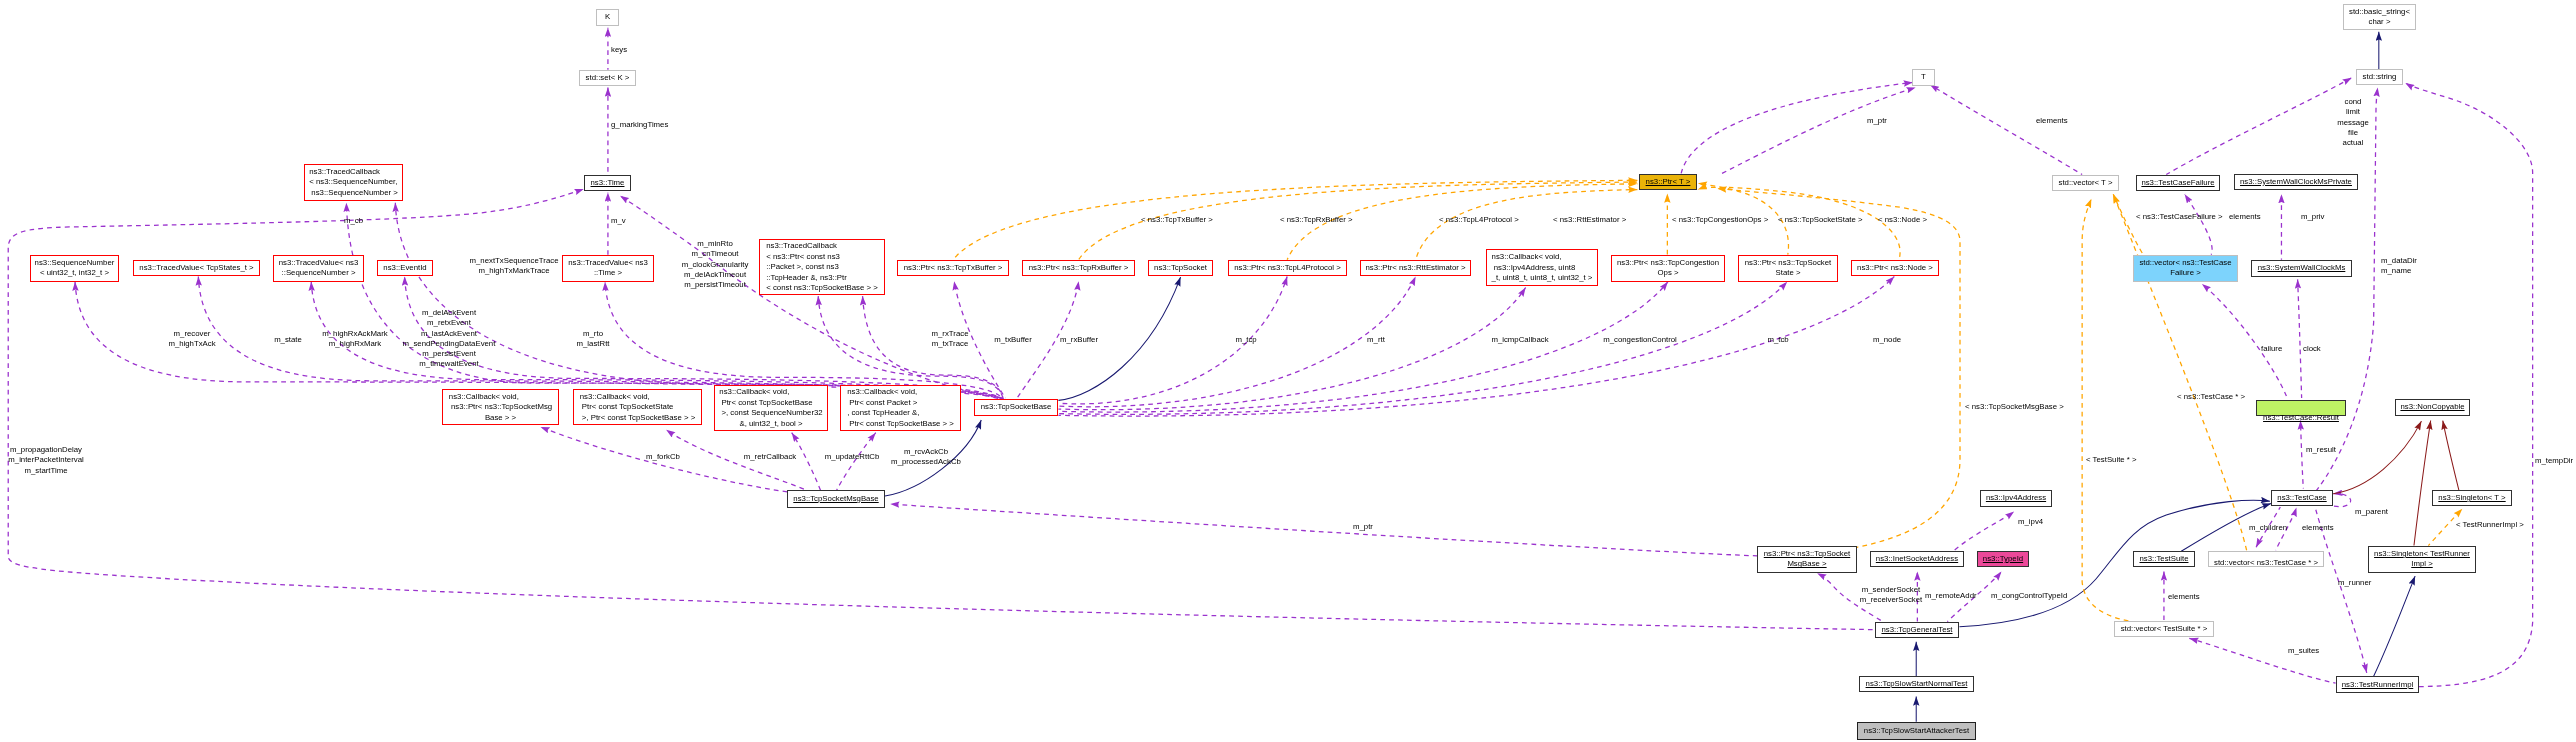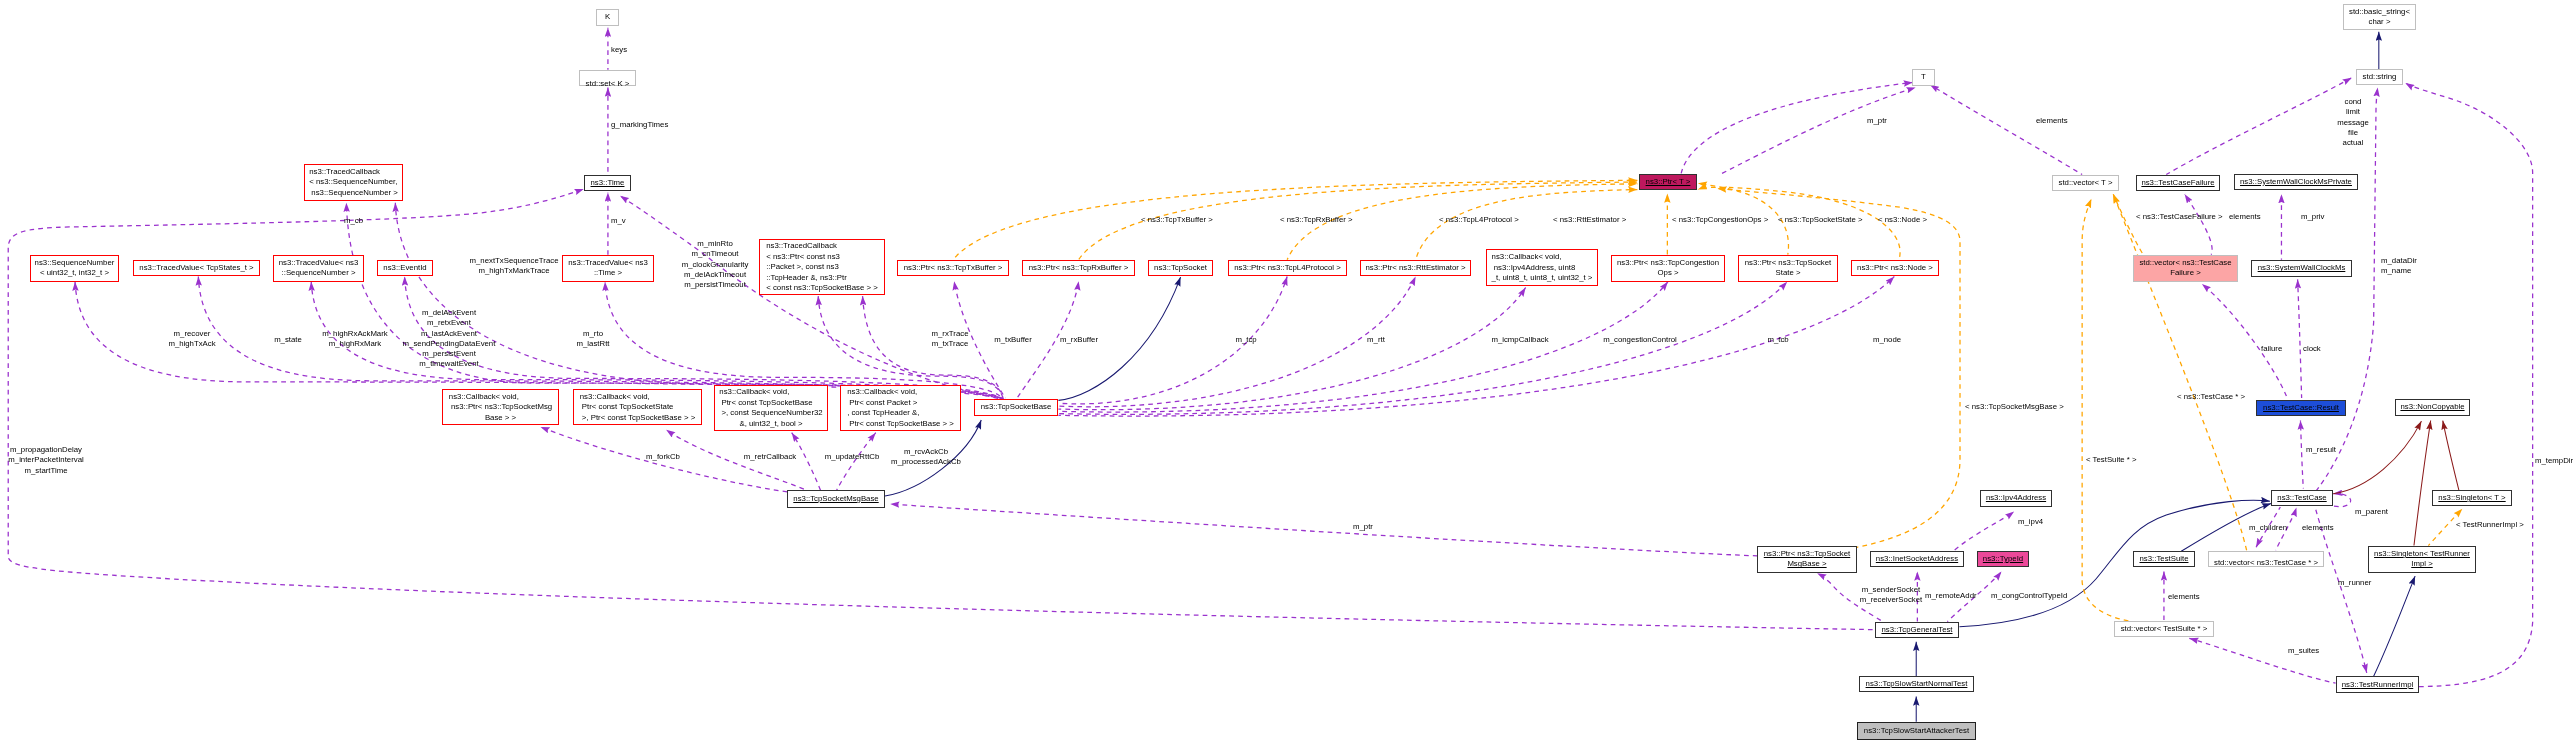--- a/index.html
+++ b/index.html
@@ -118,53 +118,53 @@
     <path d="M3223,950 C3320,930 3400,890 3402,800 L3402,420 C3402,390 3370,372 3300,360 C3150,340 3020,332 2981,327" fill="none" stroke="#ffa500" stroke-width="2.2" stroke-dasharray="8.2,7.2" stroke-dashoffset="5.7" marker-end="url(#ah-template-e)"></path>
     <path d="M3268,1079 C3240,1062 3200,1040 3180,1015 C3170,1005 3160,998 3154,995" fill="none" stroke="#9a32cd" stroke-width="2.2" stroke-dasharray="8.2,7.2" stroke-dashoffset="11.0" marker-end="url(#ah-usage-e)"></path>
     <path d="M3328,1079 L3328,992" fill="none" stroke="#9a32cd" stroke-width="2.2" stroke-dasharray="8.2,7.2" stroke-dashoffset="0.9" marker-end="url(#ah-usage-e)"></path>
     <path d="M3380,1079 C3410,1050 3460,1010 3474,992" fill="none" stroke="#9a32cd" stroke-width="2.2" stroke-dasharray="8.2,7.2" stroke-dashoffset="6.2" marker-end="url(#ah-usage-e)"></path>
     <path d="M3390,957 C3420,930 3480,900 3496,888" fill="none" stroke="#9a32cd" stroke-width="2.2" stroke-dasharray="8.2,7.2" stroke-dashoffset="11.5" marker-end="url(#ah-usage-e)"></path>
     <path d="M3326,1253 L3326,1209" fill="none" stroke="#191970" stroke-width="1.8" marker-end="url(#ah-inherit-e)"></path>
     <path d="M3326,1174 L3326,1114" fill="none" stroke="#191970" stroke-width="1.8" marker-end="url(#ah-inherit-e)"></path>
   </svg>
   <div id="nodes">
   <div class="nd b-gray a-center" style="left:596px;top:8.6px;width:23px;height:17.3px;background:#ffffff;padding-top:2.5px"><i>K</i></div>
-  <div class="nd b-gray a-center" style="left:579px;top:70px;width:57px;height:16px;background:#ffffff;padding-top:8px"><i>std::set&lt; K &gt;</i></div>
+  <div class="nd b-gray a-center" style="left:579px;top:70px;width:57px;height:16px;background:#ffffff;padding-top:2px"><i>std::set&lt; K &gt;</i></div>
   <div class="nd b-gray a-center" style="left:1912px;top:69px;width:23px;height:16.7px;background:#ffffff;padding-top:2.2px"><i>T</i></div>
   <div class="nd b-gray a-center" style="left:2343px;top:3.5px;width:73px;height:26.5px;background:#ffffff;padding-top:2px"><i>std::basic_string&lt;</i><i>char &gt;</i></div>
   <div class="nd b-gray a-center" style="left:2356px;top:69px;width:47px;height:16px;background:#ffffff;padding-top:2px"><i>std::string</i></div>
   <div class="nd b-red a-left" style="left:304px;top:164px;width:99px;height:37px;background:#ffffff;padding-top:2px"><u><i>ns3::TracedCallback</i><i>&lt; ns3::SequenceNumber,</i><i> ns3::SequenceNumber &gt;</i></u></div>
   <div class="nd b-black a-center" style="left:584px;top:175px;width:47px;height:16px;background:#ffffff;padding-top:2px"><i>ns3::Time</i></div>
-  <div class="nd b-black a-center" style="left:1639px;top:174px;width:58px;height:16.2px;background:#be185d;padding-top:2px"><i>ns3::Ptr&lt; T &gt;</i></div>
+  <div class="nd b-black a-center" style="left:1639px;top:174px;width:58px;height:16.2px;background:#eab308;padding-top:2px"><i>ns3::Ptr&lt; T &gt;</i></div>
   <div class="nd b-gray a-center" style="left:2052px;top:175px;width:67px;height:15.6px;background:#ffffff;padding-top:1.7px"><i>std::vector&lt; T &gt;</i></div>
   <div class="nd b-black a-center" style="left:2136px;top:175px;width:84px;height:15.6px;background:#ffffff;padding-top:1.7px"><i>ns3::TestCaseFailure</i></div>
   <div class="nd b-black a-center" style="left:2234px;top:174px;width:124px;height:16px;background:#ffffff;padding-top:1.8px"><i>ns3::SystemWallClockMsPrivate</i></div>
   <div class="nd b-red a-center" style="left:30px;top:255px;width:89px;height:26.5px;background:#ffffff;padding-top:2px"><i>ns3::SequenceNumber</i><i>&lt; uint32_t, int32_t &gt;</i></div>
   <div class="nd b-red a-center" style="left:133px;top:260px;width:127px;height:16px;background:#ffffff;padding-top:2px"><i>ns3::TracedValue&lt; TcpStates_t &gt;</i></div>
   <div class="nd b-red a-center" style="left:273px;top:255px;width:91px;height:26.5px;background:#ffffff;padding-top:2px"><i>ns3::TracedValue&lt; ns3</i><i>::SequenceNumber &gt;</i></div>
   <div class="nd b-red a-center" style="left:377px;top:260px;width:56px;height:16px;background:#ffffff;padding-top:2px"><i>ns3::EventId</i></div>
   <div class="nd b-red a-center" style="left:562px;top:255px;width:92px;height:26.5px;background:#ffffff;padding-top:2px"><i>ns3::TracedValue&lt; ns3</i><i>::Time &gt;</i></div>
   <div class="nd b-red a-left" style="left:759px;top:239px;width:126px;height:56px;background:#ffffff;padding-top:1.4px"><u><i>ns3::TracedCallback</i><i>&lt; ns3::Ptr&lt; const ns3</i><i>::Packet &gt;, const ns3</i><i>::TcpHeader &amp;, ns3::Ptr</i><i>&lt; const ns3::TcpSocketBase &gt; &gt;</i></u></div>
   <div class="nd b-red a-center" style="left:897px;top:260px;width:112px;height:16px;background:#ffffff;padding-top:2px"><i>ns3::Ptr&lt; ns3::TcpTxBuffer &gt;</i></div>
   <div class="nd b-red a-center" style="left:1022px;top:260px;width:113px;height:16px;background:#ffffff;padding-top:2px"><i>ns3::Ptr&lt; ns3::TcpRxBuffer &gt;</i></div>
   <div class="nd b-red a-center" style="left:1148px;top:260px;width:65px;height:16px;background:#ffffff;padding-top:2px"><i>ns3::TcpSocket</i></div>
   <div class="nd b-red a-center" style="left:1228px;top:260px;width:119px;height:16px;background:#ffffff;padding-top:2px"><i>ns3::Ptr&lt; ns3::TcpL4Protocol &gt;</i></div>
   <div class="nd b-red a-center" style="left:1360px;top:260px;width:111px;height:16px;background:#ffffff;padding-top:2px"><i>ns3::Ptr&lt; ns3::RttEstimator &gt;</i></div>
   <div class="nd b-red a-left" style="left:1486px;top:249px;width:112px;height:37px;background:#ffffff;padding-top:2.2px"><u><i>ns3::Callback&lt; void,</i><i> ns3::Ipv4Address, uint8</i><i>_t, uint8_t, uint8_t, uint32_t &gt;</i></u></div>
   <div class="nd b-red a-center" style="left:1611px;top:255px;width:114px;height:26.5px;background:#ffffff;padding-top:2px"><i>ns3::Ptr&lt; ns3::TcpCongestion</i><i>Ops &gt;</i></div>
   <div class="nd b-red a-center" style="left:1738px;top:255px;width:100px;height:26.5px;background:#ffffff;padding-top:2px"><i>ns3::Ptr&lt; ns3::TcpSocket</i><i>State &gt;</i></div>
   <div class="nd b-red a-center" style="left:1851px;top:260px;width:88px;height:16px;background:#ffffff;padding-top:2px"><i>ns3::Ptr&lt; ns3::Node &gt;</i></div>
-  <div class="nd b-gray a-center" style="left:2133px;top:255px;width:105px;height:26.5px;background:#fca5a5;padding-top:2px"><i>std::vector&lt; ns3::TestCase</i><i>Failure &gt;</i></div>
+  <div class="nd b-gray a-center" style="left:2133px;top:255px;width:105px;height:26.5px;background:#7dd3fc;padding-top:2px"><i>std::vector&lt; ns3::TestCase</i><i>Failure &gt;</i></div>
   <div class="nd b-black a-center" style="left:2251px;top:260px;width:101px;height:16.7px;background:#ffffff;padding-top:2.2px"><i>ns3::SystemWallClockMs</i></div>
   <div class="nd b-red a-left" style="left:442px;top:389px;width:117px;height:36px;background:#ffffff;padding-top:1.7px"><u><i>ns3::Callback&lt; void,</i><i> ns3::Ptr&lt; ns3::TcpSocketMsg</i><i class="ctr">Base &gt; &gt;</i></u></div>
   <div class="nd b-red a-left" style="left:573px;top:389px;width:129px;height:36px;background:#ffffff;padding-top:1.7px"><u><i>ns3::Callback&lt; void,</i><i> Ptr&lt; const TcpSocketState</i><i> &gt;, Ptr&lt; const TcpSocketBase &gt; &gt;</i></u></div>
   <div class="nd b-red a-left" style="left:714px;top:385px;width:114px;height:46px;background:#ffffff;padding-top:1.4px"><u><i>ns3::Callback&lt; void,</i><i> Ptr&lt; const TcpSocketBase</i><i> &gt;, const SequenceNumber32</i><i class="ctr">&amp;, uint32_t, bool &gt;</i></u></div>
   <div class="nd b-red a-left" style="left:840px;top:385px;width:121px;height:46px;background:#ffffff;padding-top:1.4px"><u><i>ns3::Callback&lt; void,</i><i> Ptr&lt; const Packet &gt;</i><i>, const TcpHeader &amp;,</i><i> Ptr&lt; const TcpSocketBase &gt; &gt;</i></u></div>
   <div class="nd b-red a-center" style="left:974px;top:399px;width:84px;height:16.7px;background:#ffffff;padding-top:2.2px"><i>ns3::TcpSocketBase</i></div>
-  <div class="nd b-black a-center" style="left:2256px;top:400px;width:90px;height:16px;background:#1d4ed8;padding-top:2px"><i>ns3::TestCase::Result</i></div>
+  <div class="nd b-black a-center" style="left:2256px;top:400px;width:90px;height:16px;background:#bef264;padding-top:12px"><i>ns3::TestCase::Result</i></div>
   <div class="nd b-black a-center" style="left:2395px;top:399px;width:75px;height:16.7px;background:#ffffff;padding-top:2.2px"><i>ns3::NonCopyable</i></div>
   <div class="nd b-black a-center" style="left:787px;top:490px;width:98px;height:18px;background:#ffffff;padding-top:2.8px"><i>ns3::TcpSocketMsgBase</i></div>
   <div class="nd b-black a-center" style="left:1980px;top:490px;width:72px;height:16.7px;background:#ffffff;padding-top:2.2px"><i>ns3::Ipv4Address</i></div>
   <div class="nd b-black a-center" style="left:2271px;top:490px;width:62px;height:16px;background:#ffffff;padding-top:2px"><i>ns3::TestCase</i></div>
   <div class="nd b-black a-center" style="left:2432px;top:490px;width:80px;height:16px;background:#ffffff;padding-top:2px"><i>ns3::Singleton&lt; T &gt;</i></div>
   <div class="nd b-black a-center" style="left:1757px;top:546px;width:100px;height:26.5px;background:#ffffff;padding-top:2px"><i>ns3::Ptr&lt; ns3::TcpSocket</i><i>MsgBase &gt;</i></div>
   <div class="nd b-black a-center" style="left:1870px;top:551px;width:94px;height:16px;background:#ffffff;padding-top:2px"><i>ns3::InetSocketAddress</i></div>
   <div class="nd b-black a-center" style="left:1977px;top:551px;width:52px;height:16px;background:#ec4899;padding-top:2px"><i>ns3::TypeId</i></div>
   <div class="nd b-black a-center" style="left:2133px;top:551px;width:62px;height:16px;background:#ffffff;padding-top:2px"><i>ns3::TestSuite</i></div>
   <div class="nd b-gray a-center" style="left:2208px;top:551px;width:116px;height:16px;background:#ffffff;padding-top:6px"><i>std::vector&lt; ns3::TestCase * &gt;</i></div>

